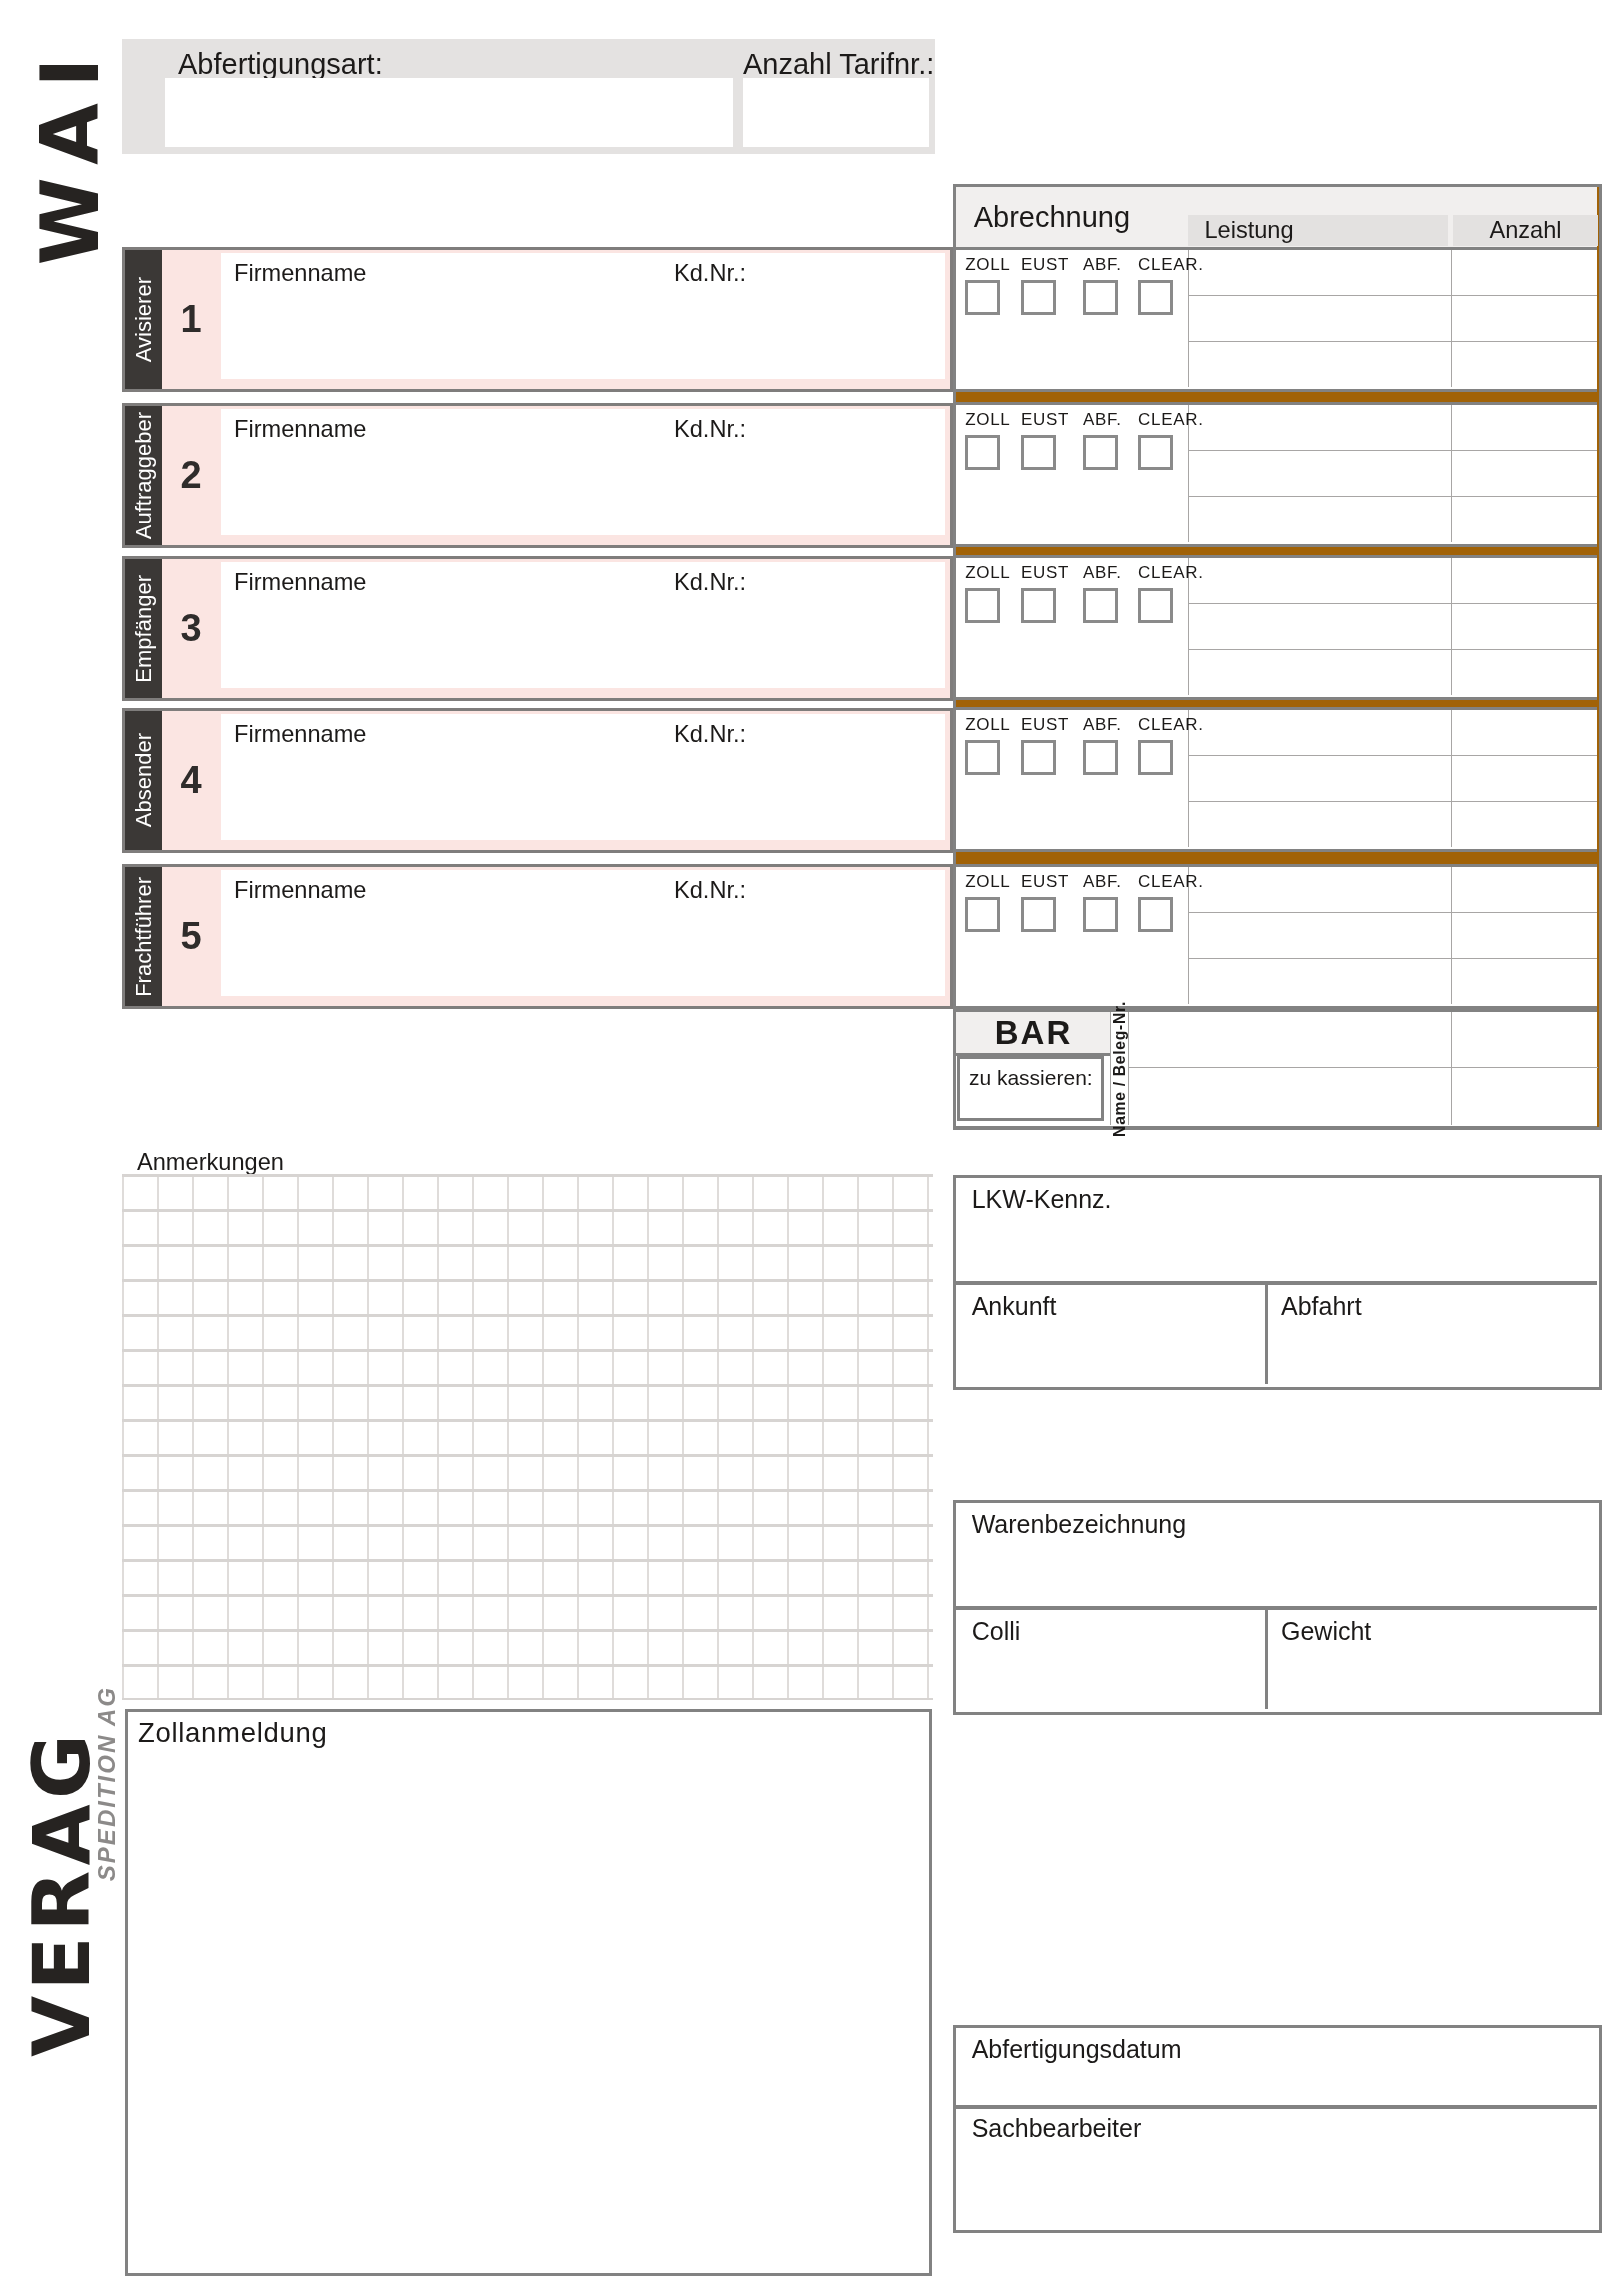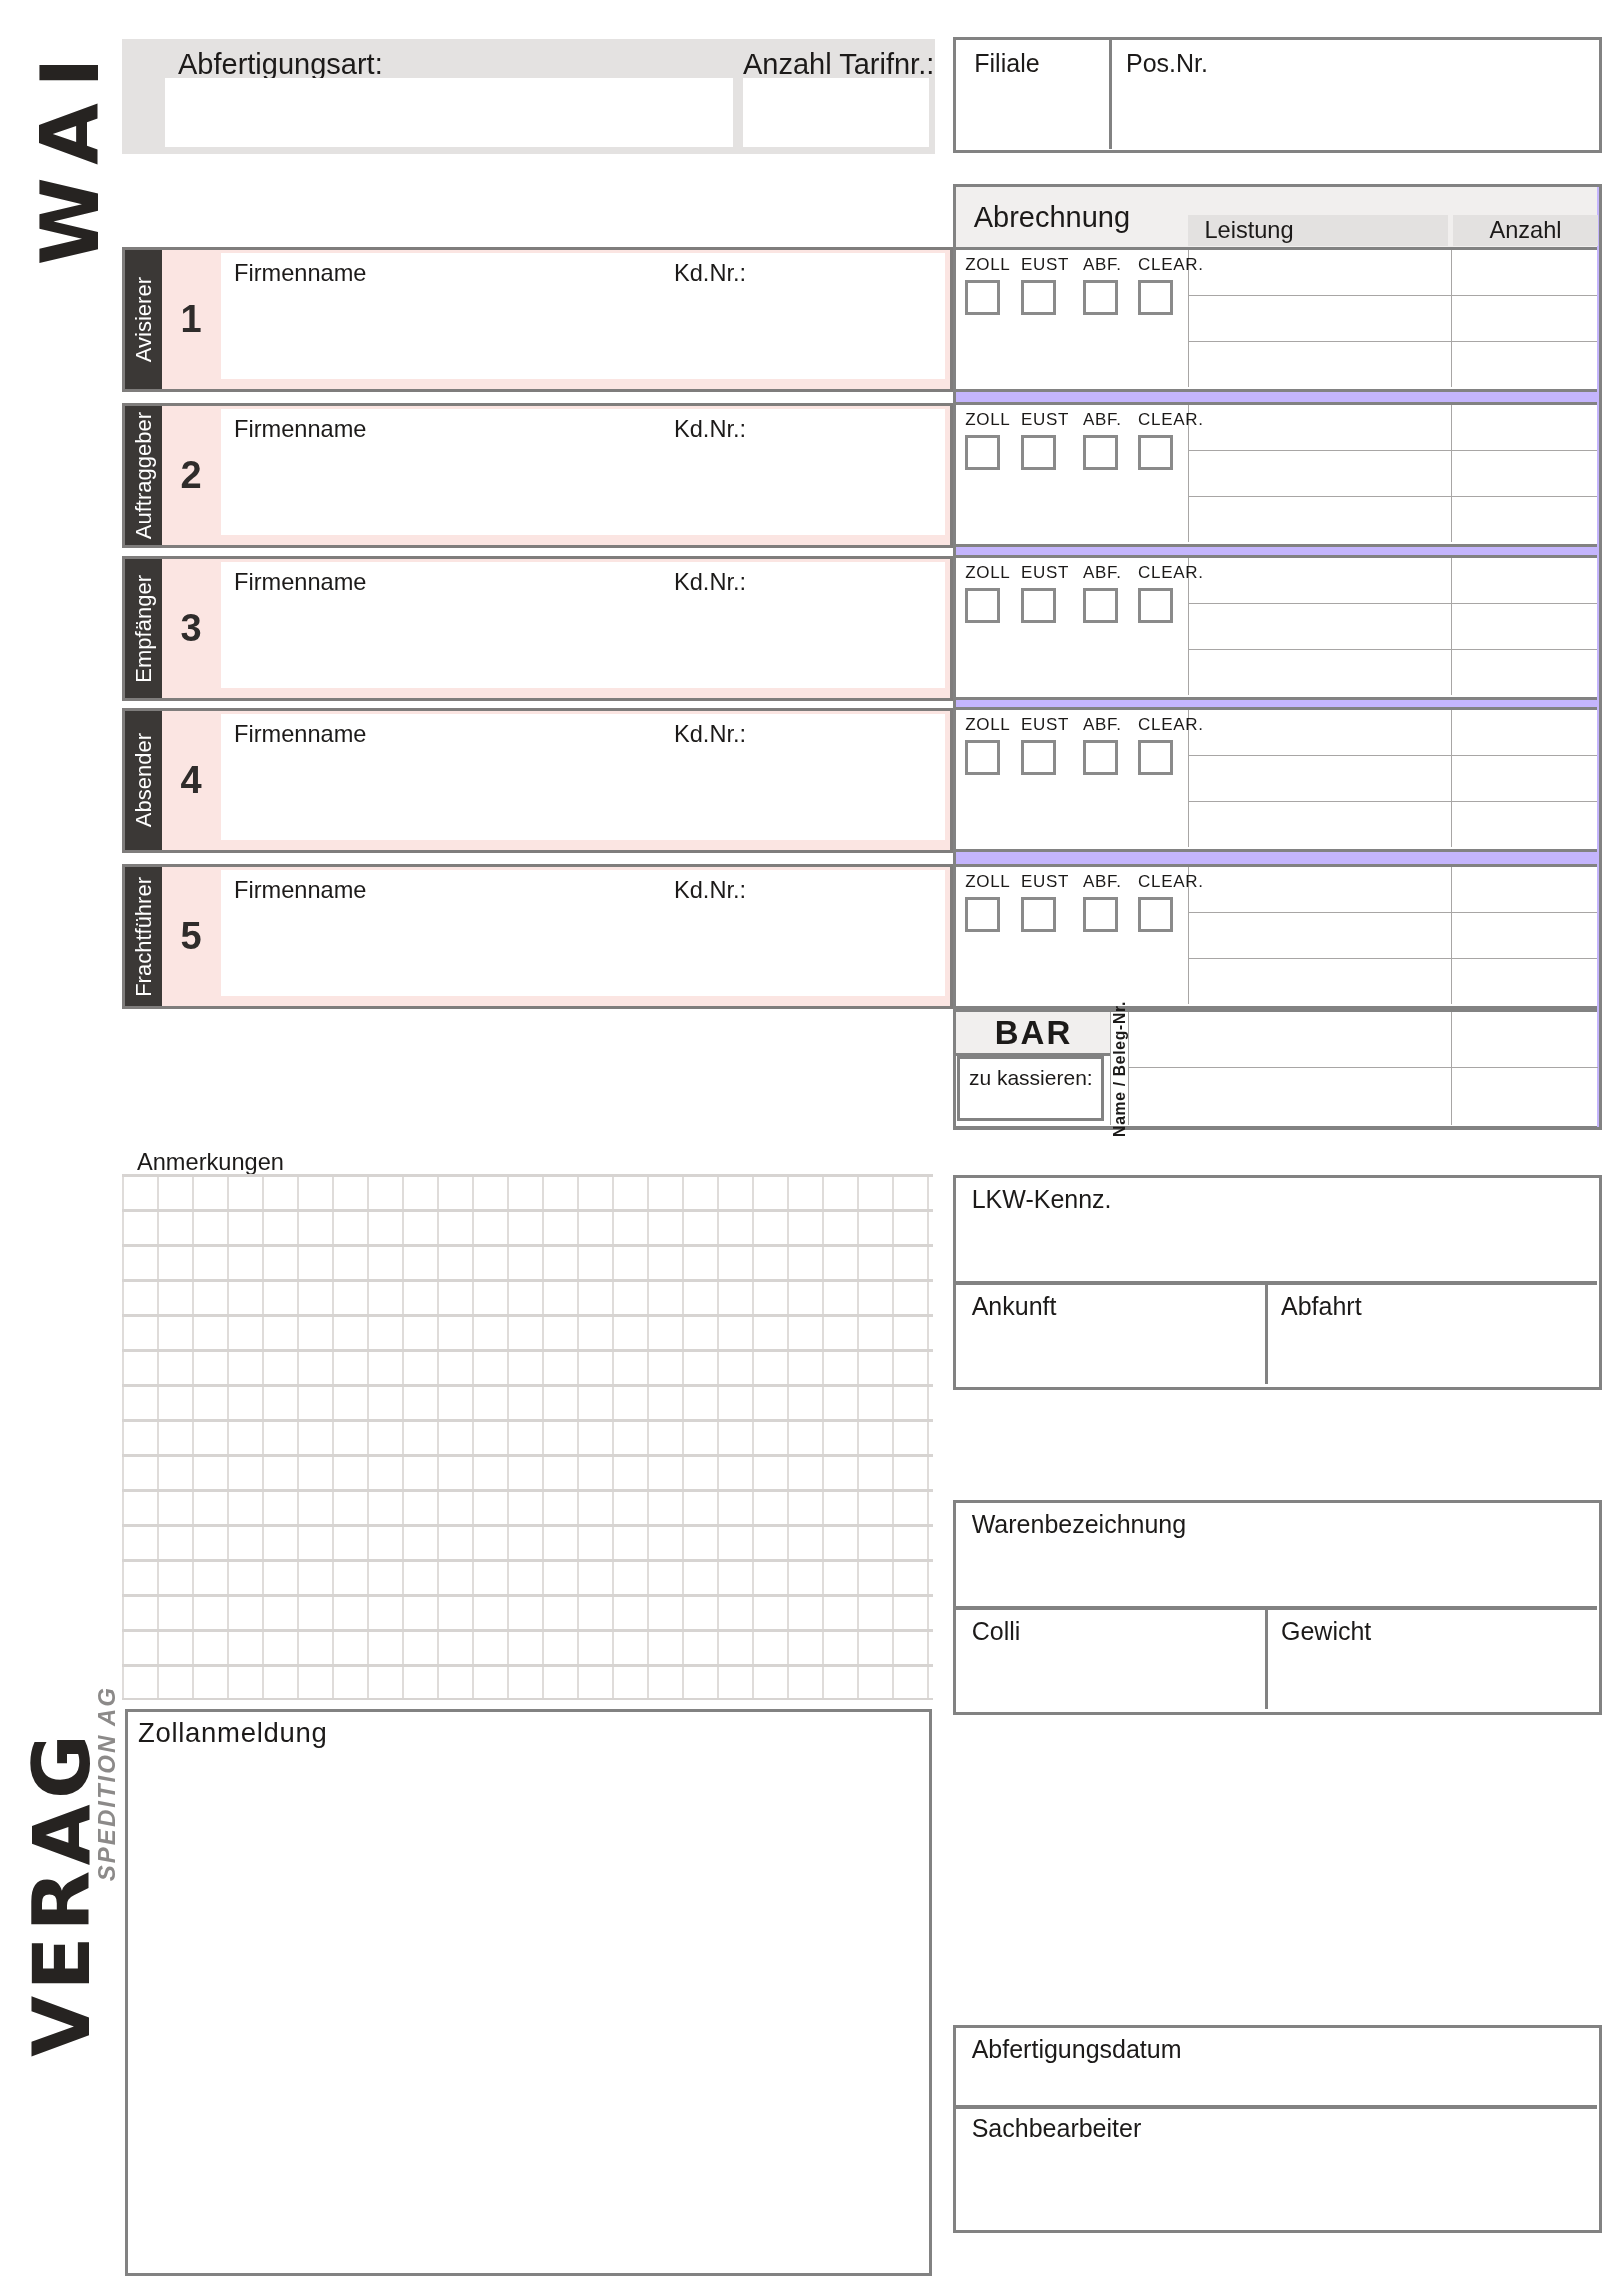--- a/index.html
+++ b/index.html
@@ -23,21 +23,21 @@
 
   
   .filiale-box{left:953px;top:37px;width:649px;height:116px;border:3.9px solid #828282;
                box-sizing:border-box;background:#fff;}
   .filiale-div{left:153px;top:0;width:2.6px;height:109px;background:#828282;}
   .filiale-lbl{left:18.3px;top:9.2px;font-size:25px;}
   .posnr-lbl{left:170px;top:9.2px;font-size:25px;}
 
   
   .abr-panel{left:953px;top:184px;width:649px;height:946px;border:3.9px solid #828282;
-             box-sizing:border-box;background:#c4b5fd;}
+             box-sizing:border-box;background:#a16207;}
   .abr-head{left:0;top:0;width:641px;height:60px;background:#f1efee;}
   .abr-title{left:17.7px;top:14.4px;font-size:29px;}
   .abr-leist{left:232px;top:28px;width:260px;height:31px;background:#e3e1e0;
              font-size:23.6px;line-height:31px;padding-left:16.4px;box-sizing:border-box;}
   .abr-betr{left:497px;top:28px;width:145px;height:31px;background:#e3e1e0;
             font-size:23.6px;line-height:31px;text-align:center;}
   .abr-sec{left:0;width:641px;height:145px;border-top:3.9px solid #828282;
            border-bottom:3.9px solid #828282;box-sizing:border-box;background:#fff;}
   .sec-0{top:60px;} .sec-1{top:215px;} .sec-2{top:368px;} .sec-3{top:520px;} .sec-4{top:677px;}
   .vline{width:1.3px;background:#a8a6a5;top:0;height:137px;}
@@ -119,27 +119,20 @@
     <span class="vtext">WAI</span>
   </div>
 
   <div class="abs abf-block">
     <div class="abs abf-label">Abfertigungsart:</div>
     <div class="abs abf-input"></div>
     <div class="abs tarif-label">Anzahl Tarifnr.:</div>
     <div class="abs tarif-input"></div>
   </div>
 
-  <div class="abs filiale-box">
-    <div class="abs filiale-div"></div>
-    <div class="abs filiale-lbl">Filiale</div>
-    <div class="abs posnr-lbl">Pos.Nr.</div>
-    <div class="abs" style="left:0;top:0;width:153px;height:109px;"></div>
-    <div class="abs" style="left:156px;top:0;width:486px;height:109px;"></div>
-  </div>
 
   <div class="abs abr-panel">
     <div class="abs abr-head">
       <div class="abs abr-title">Abrechnung</div>
     </div>
     <div class="abs abr-leist">Leistung</div>
     <div class="abs abr-betr">Anzahl</div>
 
     <div class="abs abr-sec sec-0">
       <div class="abs vline vl-1"></div>

